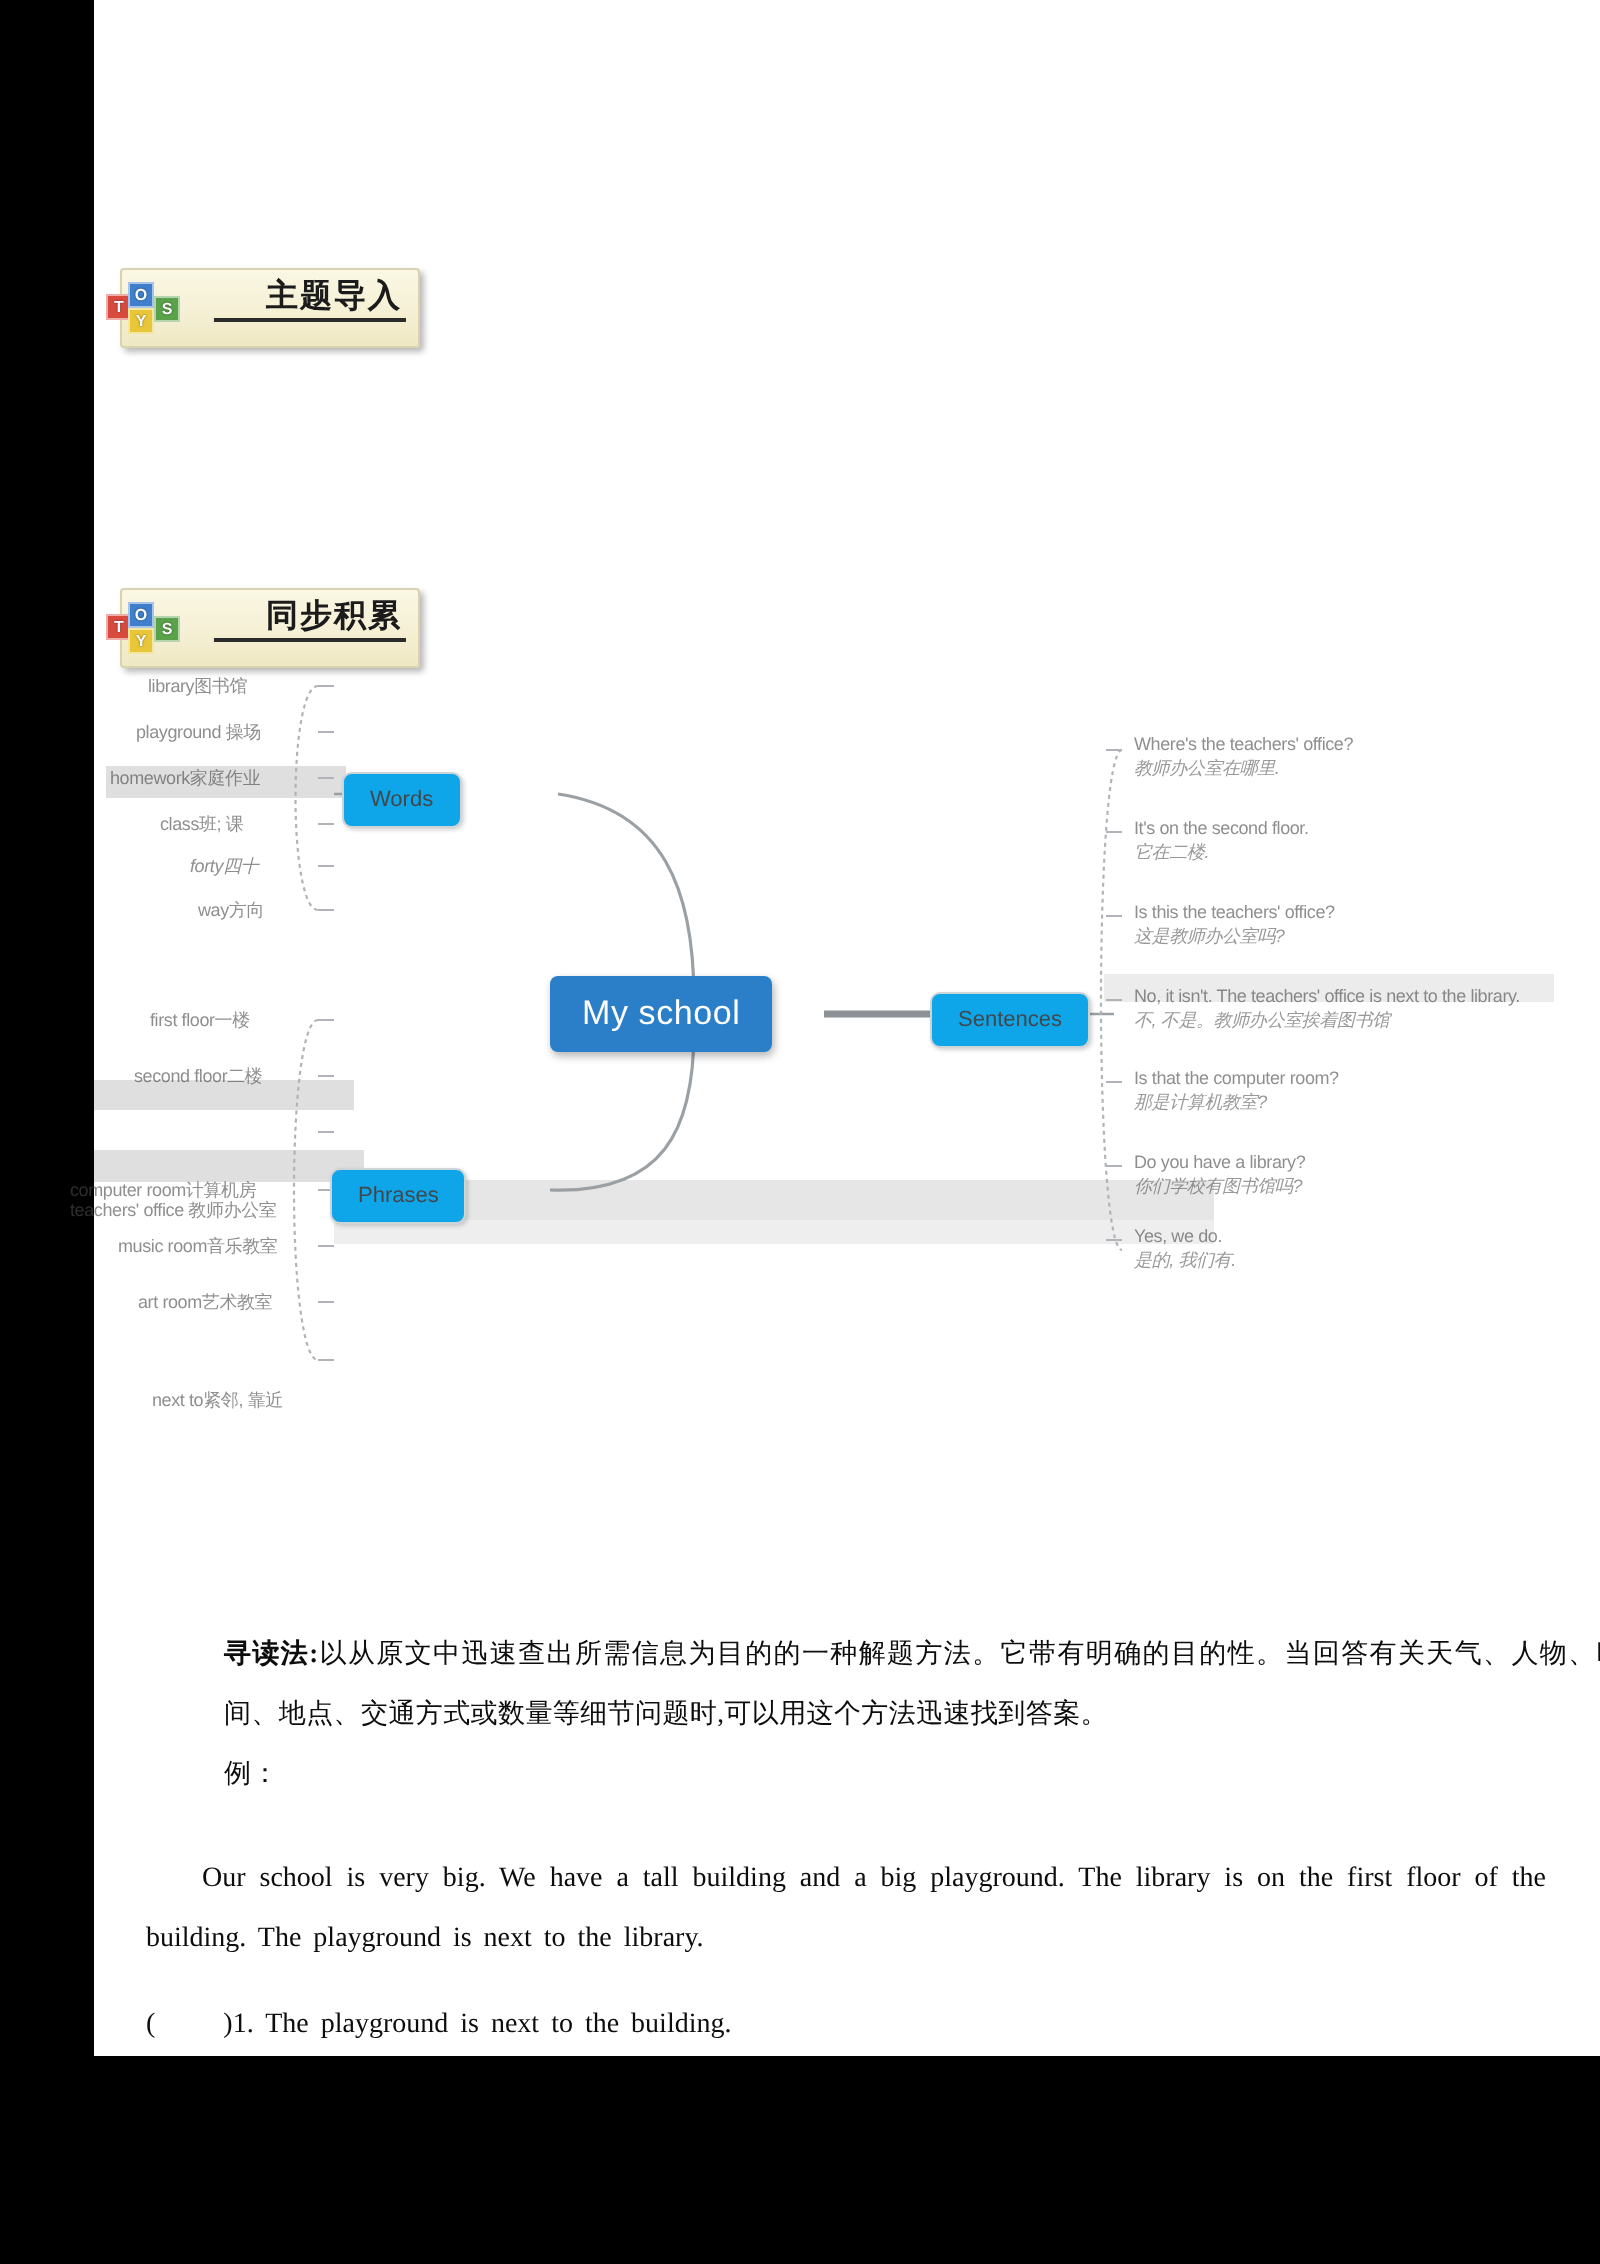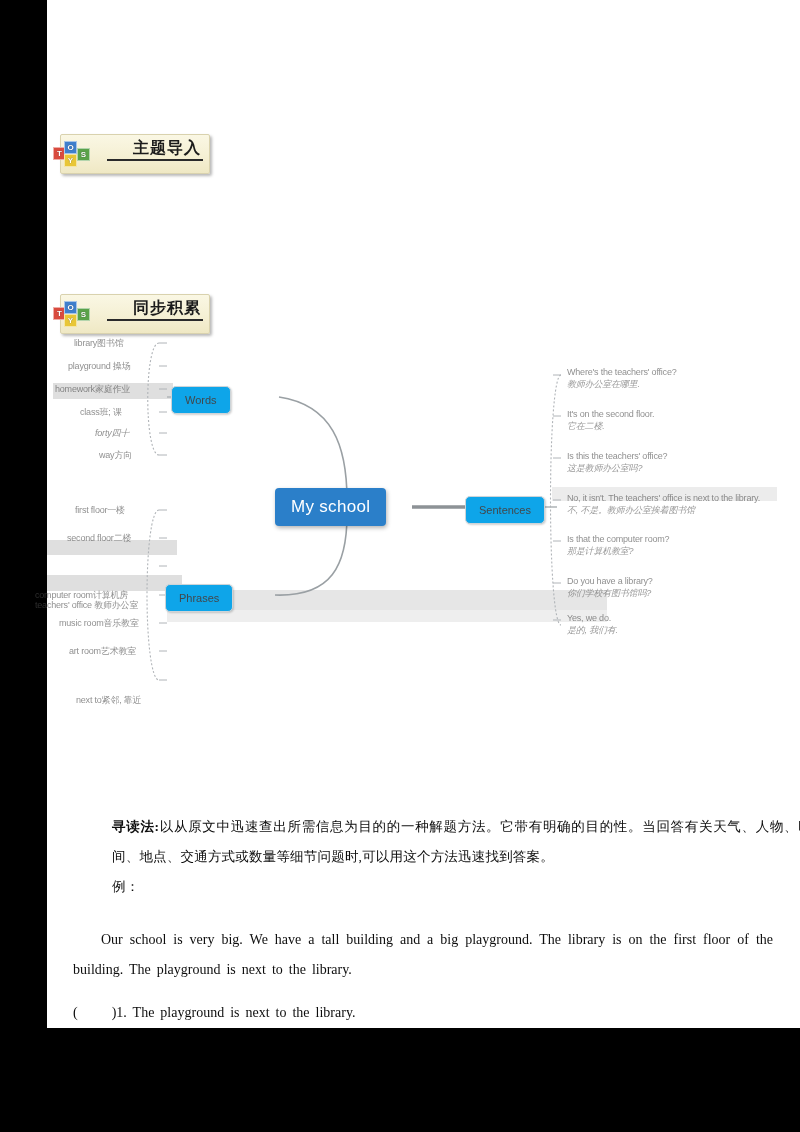--- a/index.html
+++ b/index.html
@@ -291,16 +291,16 @@
   <div class="body-text" style="top:812px;margin-left:39px;">
     <div class="cn-para"><b>寻读法:</b><span>以从原文中迅速查出所需信息为目的的一种解题方法。它带有明确的目的性。当回答有关天气、人物、时间、地点、交通方式或数量等细节问题时,可以用这个方法迅速找到答案。</span></div>
     <div class="cn-para">例：</div>
   </div>
 
   <div class="body-text" style="top:925px;">
     <div class="en-para indent">Our school is very big. We have a tall building and a big playground. The library is on the first floor of the building. The playground is next to the library.</div>
   </div>
 
   <div class="body-text" style="top:998px;">
-    <div class="q-line"><span>(</span><span class="q-blank"></span><span>)1.</span> <span>The playground is next to the library.</span></div>
+    <div class="q-line"><span>(</span><span class="q-blank"></span><span>)1.</span> <span>The playground is next to the building.</span></div>
   </div>
 
 </div>
 
 </body></html>

